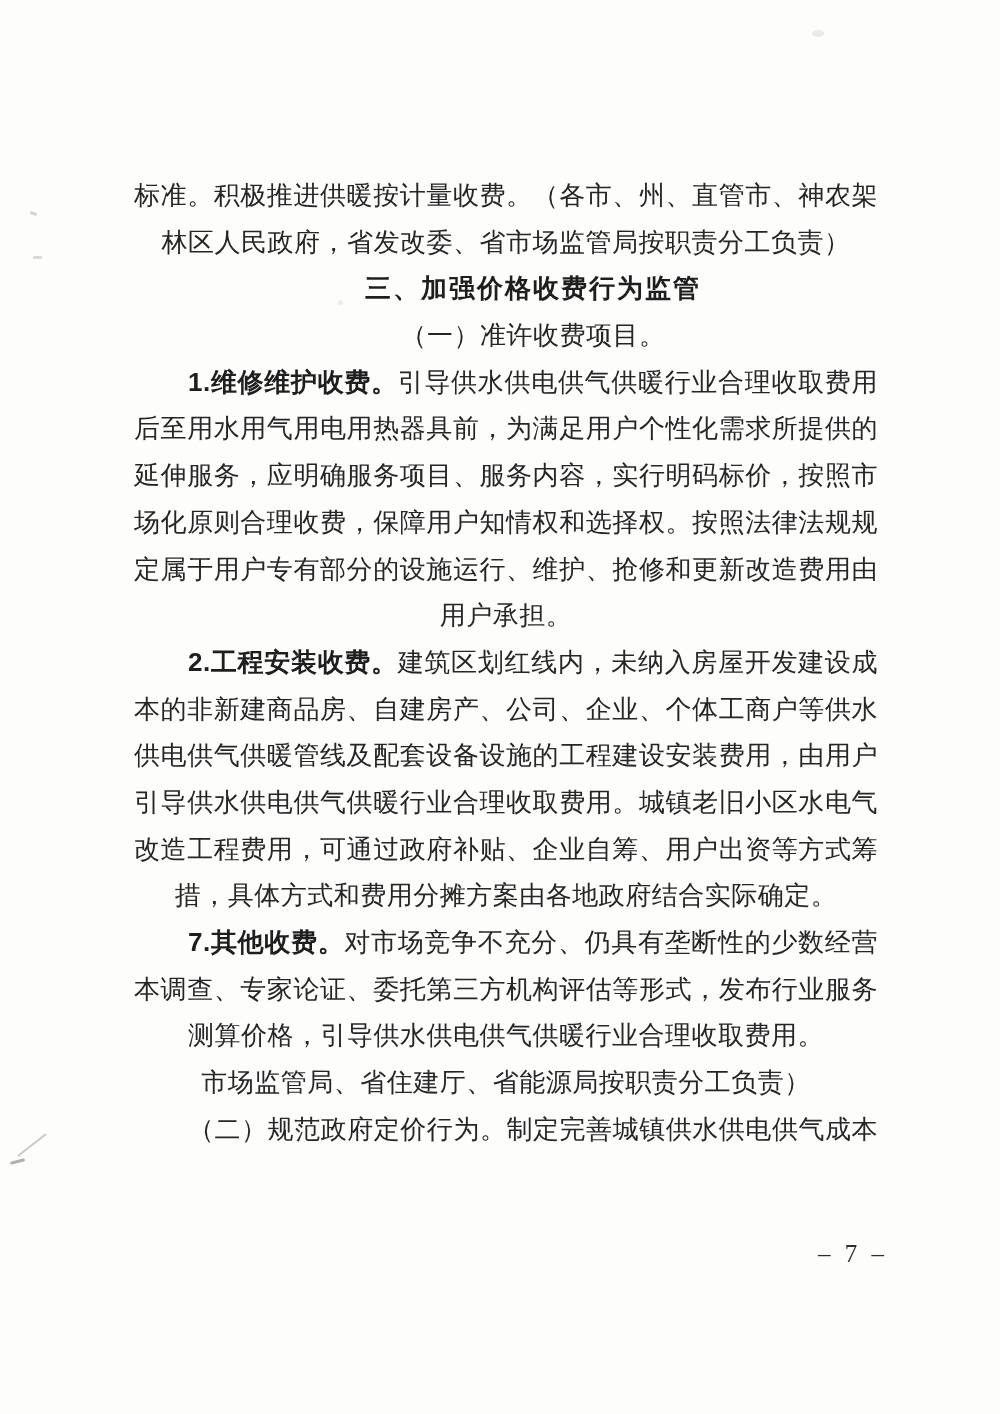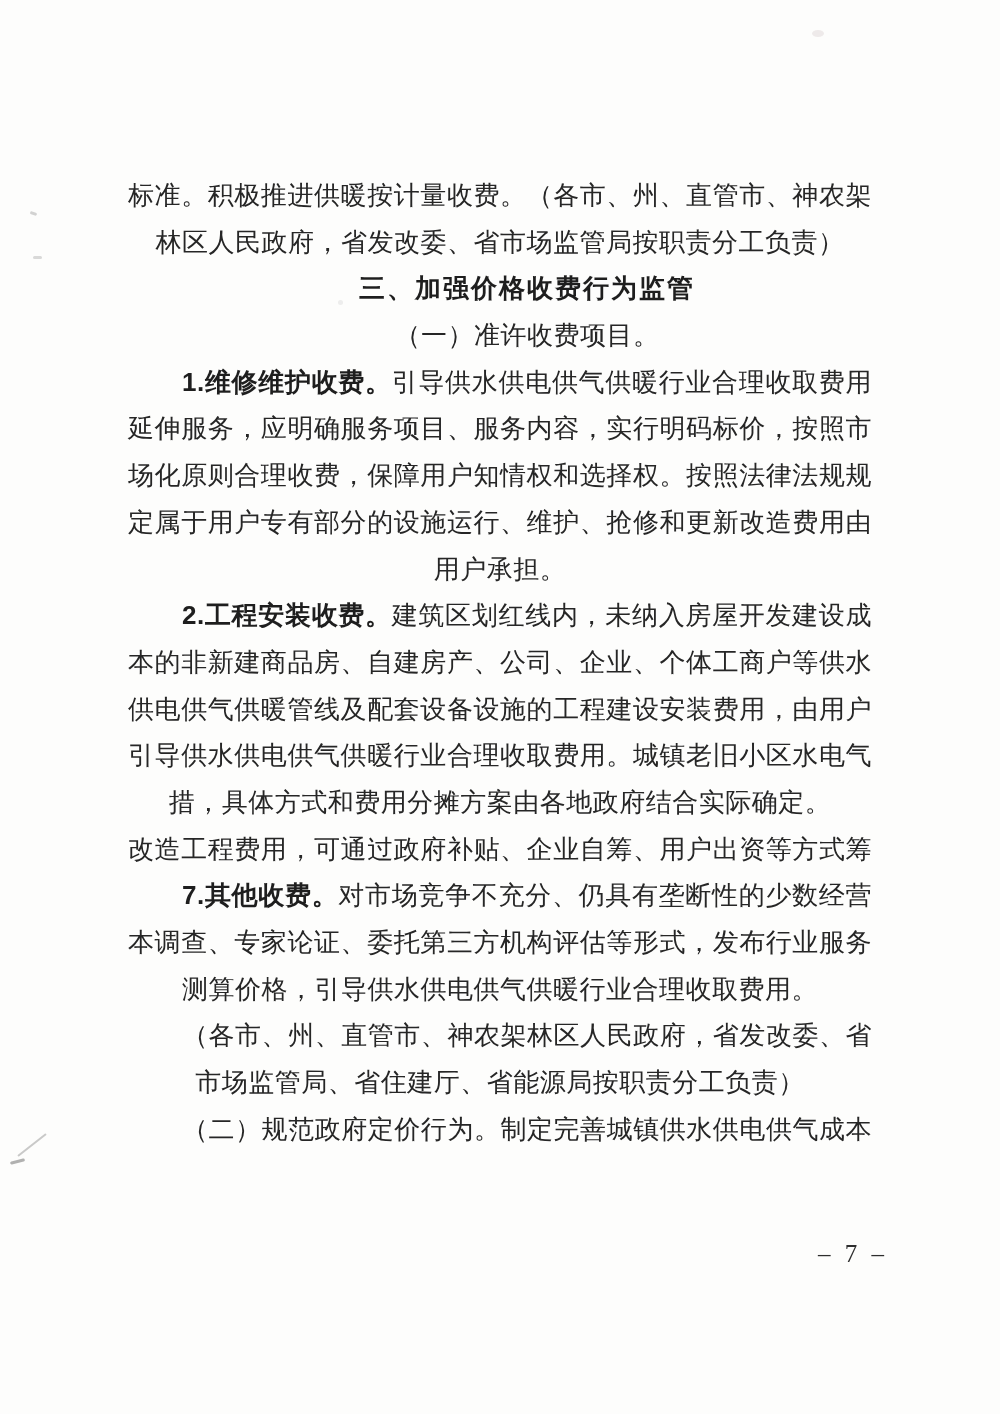--- a/index.html
+++ b/index.html
@@ -7,21 +7,21 @@
   .page {
     position: relative;
     width: 1000px;
     height: 1414px;
     background: #fdfdfc;
     overflow: hidden;
     font-family: "Liberation Serif", "DejaVu Serif", serif;
   }
   .content {
     position: absolute;
-    left: 128px;
+    left: 134px;
     top: 172px;
     width: 744px;
   }
   .line {
     font-size: 26px;
     line-height: 46.7px;
     height: 46.7px;
     color: #262626;
     letter-spacing: 0.5px;
     text-align: center;
@@ -98,33 +98,33 @@
   <div class="artifact speck-mid"></div>
   <div class="artifact pencil-stroke"></div>
   <div class="artifact pencil-tick"></div>
 
   <div class="content">
     <div class="line full"><span class="b"></span><span>标准。积极推进供暖按计量收费。（各市、州、直管市、神农架</span></div>
     <div class="line"><span class="b"></span><span>林区人民政府，省发改委、省市场监管局按职责分工负责）</span></div>
     <div class="line ind heading"><span class="b">三、加强价格收费行为监管</span><span></span></div>
     <div class="line ind"><span class="b"></span><span>（一）准许收费项目。</span></div>
     <div class="line ind full"><span class="b">1.维修维护收费。</span><span>引导供水供电供气供暖行业合理收取费用</span></div>
+    <div class="line full"><span class="b"></span><span>后至用水用气用电用热器具前，为满足用户个性化需求所提供的</span></div>
     <div class="line full"><span class="b"></span><span>延伸服务，应明确服务项目、服务内容，实行明码标价，按照市</span></div>
     <div class="line full"><span class="b"></span><span>场化原则合理收费，保障用户知情权和选择权。按照法律法规规</span></div>
     <div class="line full"><span class="b"></span><span>定属于用户专有部分的设施运行、维护、抢修和更新改造费用由</span></div>
     <div class="line"><span class="b"></span><span>用户承担。</span></div>
     <div class="line ind full"><span class="b">2.工程安装收费。</span><span>建筑区划红线内，未纳入房屋开发建设成</span></div>
     <div class="line full"><span class="b"></span><span>本的非新建商品房、自建房产、公司、企业、个体工商户等供水</span></div>
     <div class="line full"><span class="b"></span><span>供电供气供暖管线及配套设备设施的工程建设安装费用，由用户</span></div>
     <div class="line full"><span class="b"></span><span>引导供水供电供气供暖行业合理收取费用。城镇老旧小区水电气</span></div>
+    <div class="line full"><span class="b"></span><span>改造工程费用，可通过政府补贴、企业自筹、用户出资等方式筹</span></div>
     <div class="line"><span class="b"></span><span>措，具体方式和费用分摊方案由各地政府结合实际确定。</span></div>
-    <div class="line full"><span class="b"></span><span>改造工程费用，可通过政府补贴、企业自筹、用户出资等方式筹</span></div>
     <div class="line ind full"><span class="b">7.其他收费。</span><span>对市场竞争不充分、仍具有垄断性的少数经营</span></div>
     <div class="line full"><span class="b"></span><span>本调查、专家论证、委托第三方机构评估等形式，发布行业服务</span></div>
     <div class="line"><span class="b"></span><span>测算价格，引导供水供电供气供暖行业合理收取费用。</span></div>
-    <div class="line ind full"><span class="b"></span><span>（各市、州、直管市、神农架林区人民政府，省发改委、省</span></div>
     <div class="line"><span class="b"></span><span>市场监管局、省住建厅、省能源局按职责分工负责）</span></div>
     <div class="line ind full"><span class="b"></span><span>（二）规范政府定价行为。制定完善城镇供水供电供气成本</span></div>
   </div>
 
   <div class="page-number">– 7 –</div>
 
 </div>
 
 </body></html>

